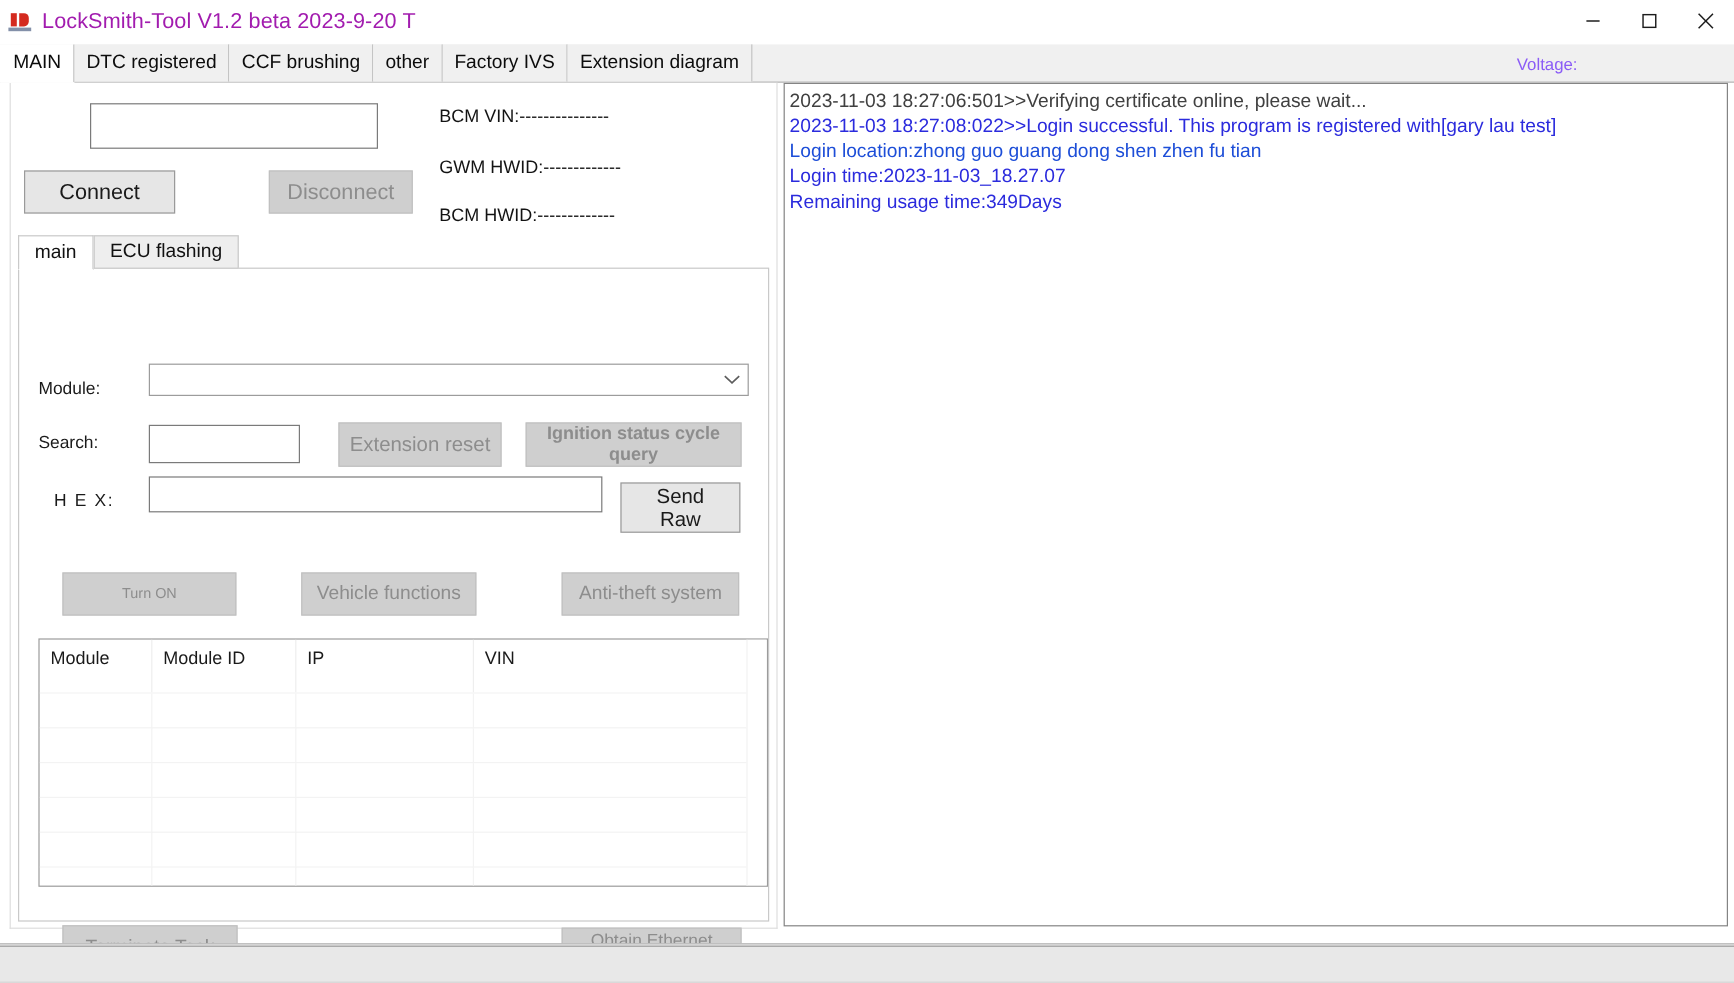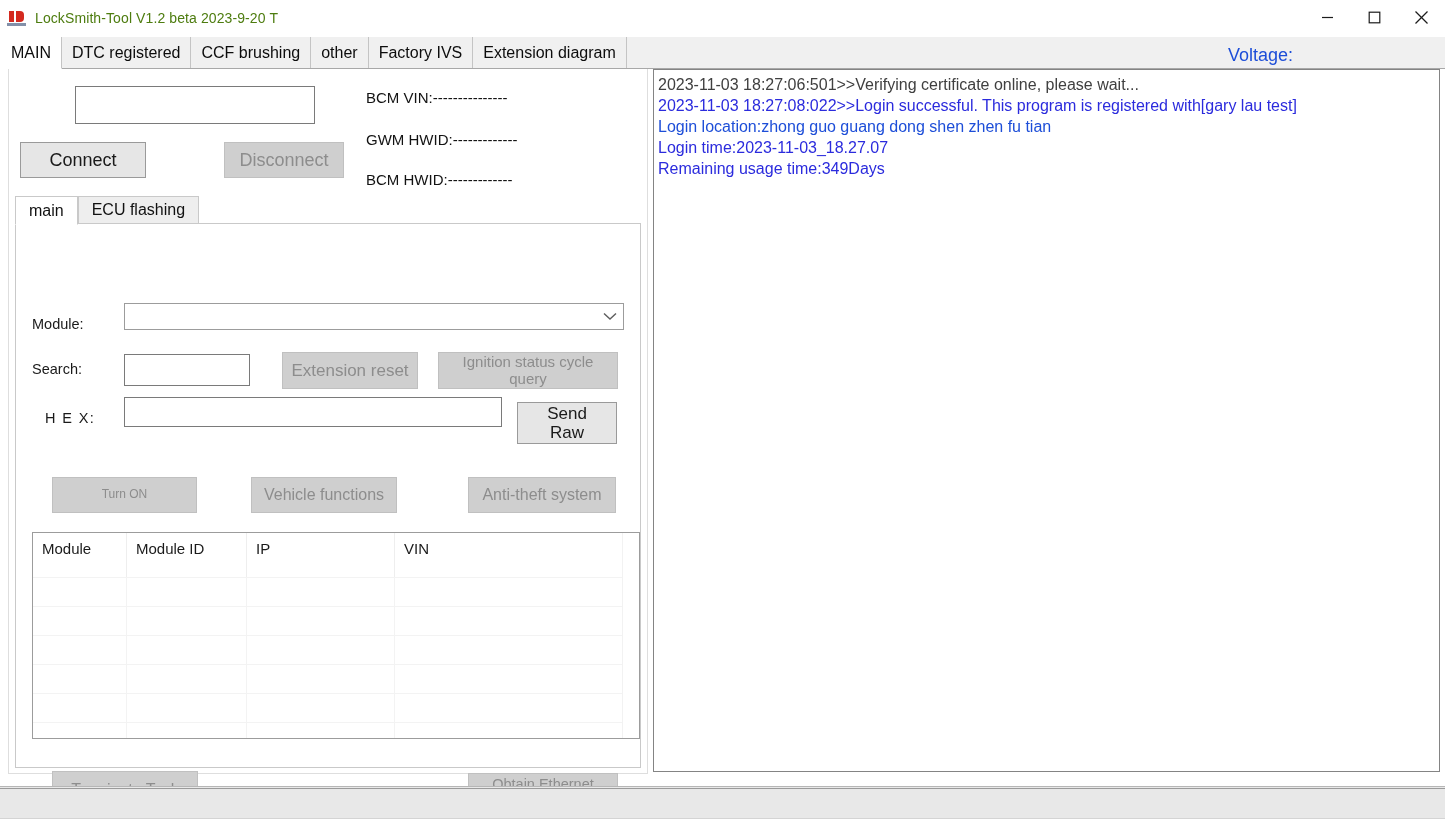--- a/index.html
+++ b/index.html
@@ -23,21 +23,21 @@
   }
   #app-icon .bar1, #app-icon .bar2 {
     position: absolute; background: #d42a1f;
   }
   #app-icon .bar1 { left: 2px; top: 3px; width: 5px; height: 11px; }
   #app-icon .bar2 { left: 9px; top: 3px; width: 8px; height: 11px;
     border-radius: 0 4px 4px 0; }
   #app-icon .base { position: absolute; left: 0px; top: 15px; width: 19px; height: 3px;
     background: #5a6b8c; opacity: .75; }
   #title-text {
-    font-size: 14px; color: #4d7c0f; letter-spacing: .1px;
+    font-size: 18px; color: #a21caf; letter-spacing: .1px;
     white-space: nowrap;
   }
   .win-btns { margin-left: auto; display: flex; height: 35px; }
   .win-btn {
     width: 47px; height: 35px; display: flex; align-items: center;
     justify-content: center; color: #1c1c1c;
   }
   .win-btn svg { display: block; }
 
   
@@ -56,22 +56,22 @@
     white-space: nowrap;
   }
   .tab:first-child { border-left: 1px solid transparent; }
   .tab.active {
     background: #ffffff;
     border-bottom: 1px solid #ffffff;
     position: relative; z-index: 3;
     margin-bottom: -1px; height: 32px;
   }
   #voltage-label {
-    position: absolute; left: 1228px; top: 45px;
-    font-size: 18px; color: #1d4ed8;
+    position: absolute; left: 1264px; top: 45px;
+    font-size: 14px; color: #8b5cf6;
   }
 
   
   #content {
     position: absolute; left: 0; top: 69px; width: 1445px; height: 714px;
     background: #ffffff;
   }
 
   
   #left-panel {
@@ -159,20 +159,21 @@
     font-family: "Liberation Sans", sans-serif; font-size: 14px;
     padding: 2px 5px; outline: none;
   }
   #ignition-reset-btn {
     position: absolute; left: 266px; top: 128px; width: 136px; height: 37px;
     font-size: 17px;
   }
   #ignition-cycle-btn {
     position: absolute; left: 422px; top: 128px; width: 180px; height: 37px;
     font-size: 15px;
+    font-weight: bold;
   }
 
   #hex-input {
     position: absolute; left: 108px; top: 173px; width: 378px; height: 30px;
     border: 1px solid #7a7a7a; background: #ffffff;
     font-family: "Liberation Sans", sans-serif; font-size: 14px;
     padding: 2px 5px; outline: none;
   }
   #send-raw-btn {
     position: absolute; left: 501px; top: 178px; width: 100px; height: 42px;

